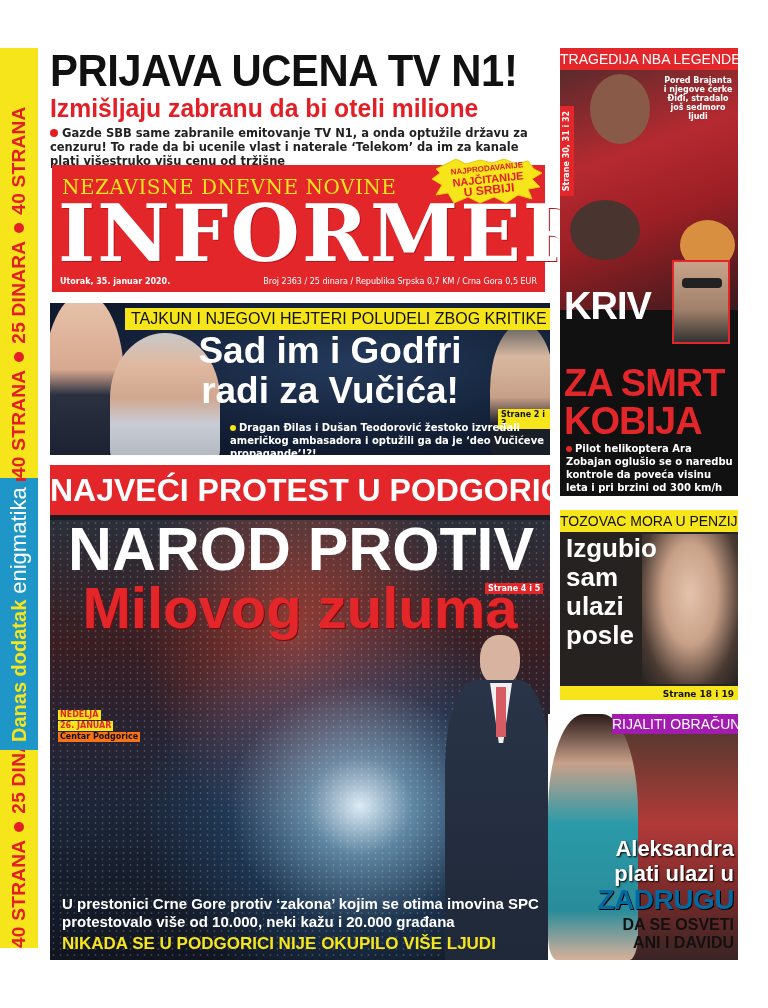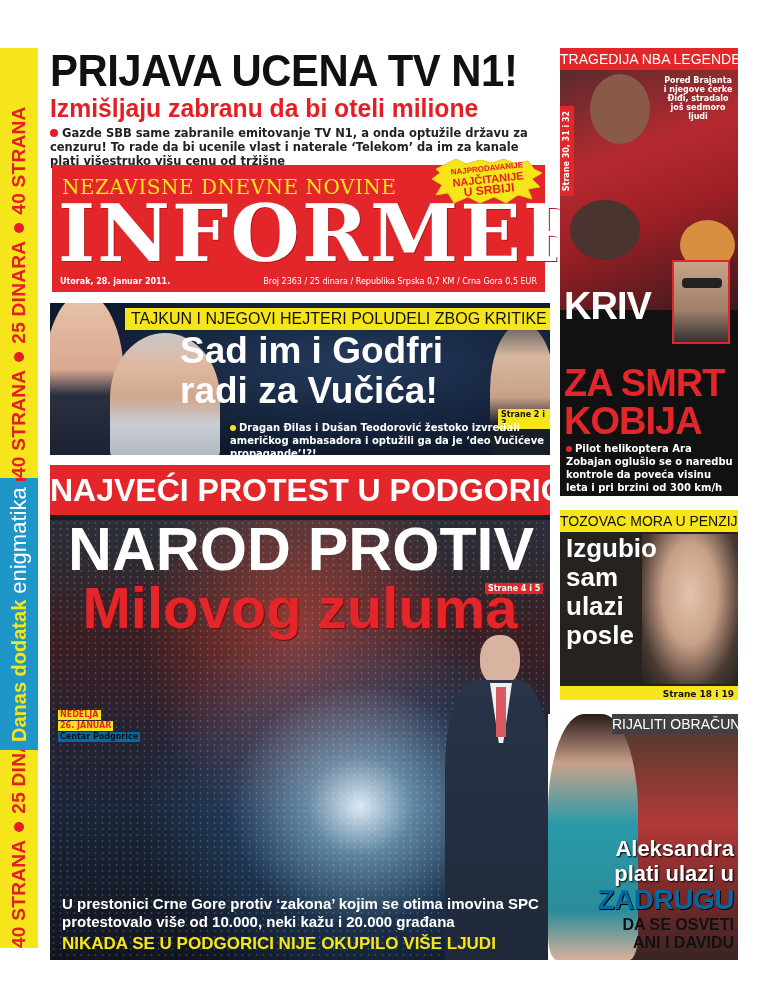--- a/index.html
+++ b/index.html
@@ -36,41 +36,41 @@
   .burst svg { position: absolute; left: 0; top: 0; }
   .burst-text { position: absolute; left: 18px; top: 4px; width: 76px; text-align: center; font-family: "Liberation Sans", sans-serif; font-weight: 700; color: #e31e24; line-height: 11px; transform: rotate(-6deg); }
   .burst-text .l1 { font-size: 8px; display: block; }
   .burst-text .l2 { font-size: 11px; display: block; }
   .burst-text .l3 { font-size: 12px; display: block; }
 
   
   .godfri { position: absolute; left: 50px; top: 303px; width: 500px; height: 152px; background: #0f1a2e; overflow: hidden; }
   .godfri-bg { position: absolute; inset: 0; background: radial-gradient(ellipse at 60% 40%, #243a5c 0%, #0f1a2e 70%); }
   .godfri-kicker { position: absolute; left: 75px; top: 5px; height: 22px; width: 425px; background: #f6e51a; font-family: "Liberation Sans", sans-serif; font-size: 16px; line-height: 22px; color: #111; padding-left: 6px; white-space: nowrap; transform-origin: left; }
-  .godfri-head { position: absolute; left: 130px; top: 28px; width: 300px; font-family: "Liberation Sans", sans-serif; font-weight: 700; font-size: 37px; line-height: 40px; color: #ffffff; }
+  .godfri-head { position: absolute; left: 130px; top: 28px; width: 300px; text-align: center; font-family: "Liberation Sans", sans-serif; font-weight: 700; font-size: 37px; line-height: 40px; color: #ffffff; }
   .godfri-sub { position: absolute; left: 180px; top: 118px; width: 320px; font-size: 10px; line-height: 13px; color: #ffffff; font-weight: 700; }
   .godfri-sub .bullet { display: inline-block; width: 6px; height: 6px; border-radius: 50%; background: #f6e51a; margin-right: 3px; }
   .pages-badge { position: absolute; background: #f6e51a; color: #111; font-size: 8px; font-weight: 700; padding: 1px 3px; }
   .person { position: absolute; border-radius: 50% 50% 10% 10%; }
 
   
   .protest { position: absolute; left: 50px; top: 465px; width: 500px; height: 495px; background: #1a1c24; overflow: hidden; }
   .protest-photo { position: absolute; left: 0; top: 55px; width: 500px; height: 440px;
     background:
       radial-gradient(ellipse at 62% 65%, rgba(230,245,255,0.95) 0%, rgba(140,200,235,0.6) 12%, rgba(40,90,140,0.35) 30%, transparent 50%),
       radial-gradient(ellipse at 50% 25%, rgba(220,80,60,0.55) 0%, transparent 45%),
       linear-gradient(180deg, #2a2f3a 0%, #3a1e22 28%, #2a2230 45%, #1c2638 65%, #101520 100%); }
   .protest-dots { position: absolute; inset: 0; background-image: radial-gradient(rgba(255,255,255,0.35) 1px, transparent 1.2px); background-size: 7px 6px; opacity: 0.5; }
   .protest-kicker { position: absolute; left: 0; top: 0; width: 500px; height: 50px; background: #e3262a; font-family: "Liberation Sans", sans-serif; font-weight: 700; font-size: 32px; line-height: 50px; color: #fff; text-align: center; white-space: nowrap; }
   .protest-h1 { position: absolute; left: 6px; top: 52px; width: 490px; text-align: center; font-family: "Liberation Sans", sans-serif; font-weight: 700; font-size: 62px; line-height: 64px; color: #ffffff; white-space: nowrap; transform: scaleX(0.98); }
   .protest-h2 { position: absolute; left: 0; top: 113px; width: 500px; text-align: center; font-family: "Liberation Sans", sans-serif; font-weight: 700; font-size: 58px; line-height: 60px; color: #e3262a; white-space: nowrap; text-shadow: 1px 1px 0 #7a0a0d; }
   .loc-tags { position: absolute; left: 8px; top: 245px; }
   .loc-tag { display: block; width: fit-content; font-size: 8px; font-weight: 700; line-height: 10px; padding: 0 2px; margin-bottom: 1px; }
   .loc-tag.y { background: #f6e51a; color: #e3262a; }
-  .loc-tag.k { background: #0369a1; color: #111; }
+  .loc-tag.k { background: #f97316; color: #111; }
   .protest-sub { position: absolute; left: 12px; top: 430px; width: 480px; font-family: "Liberation Sans", sans-serif; font-size: 15px; line-height: 18px; color: #fff; font-weight: 700; }
   .protest-foot { position: absolute; left: 12px; top: 468px; width: 480px; font-family: "Liberation Sans", sans-serif; font-size: 17px; line-height: 22px; color: #f6e51a; font-weight: 700; white-space: nowrap; }
   .milo { position: absolute; left: 385px; top: 170px; width: 115px; height: 330px; }
   .nba { position: absolute; left: 560px; top: 48px; width: 178px; height: 448px; background: #111; overflow: hidden; }
   .nba-photo { position: absolute; left: 0; top: 22px; width: 178px; height: 240px; background: linear-gradient(160deg, #5a2a2c 0%, #b52a30 35%, #9c1f25 60%, #3a1a1c 100%); }
   .nba-kicker { position: absolute; left: 0; top: 0; width: 178px; height: 22px; background: #e3262a; color: #fff; font-family: "Liberation Sans", sans-serif; font-size: 14px; line-height: 22px; text-align: center; white-space: nowrap; }
   .nba-cap { position: absolute; right: 4px; top: 28px; width: 72px; text-align: center; color: #fff; font-size: 8px; line-height: 9px; font-weight: 700; }
   .nba-pages { position: absolute; left: 0; top: 58px; width: 14px; height: 90px; background: #e3262a; }
   .nba-pages-txt { position: absolute; left: 0; top: 0; width: 90px; height: 14px; transform-origin: 0 0; transform: translate(0,90px) rotate(-90deg); color: #fff; font-size: 8px; line-height: 14px; text-align: center; font-weight: 700; white-space: nowrap; }
   .pilot-h1 { position: absolute; left: 4px; top: 240px; font-family: "Liberation Sans", sans-serif; font-weight: 700; font-size: 38px; line-height: 37px; color: #fff; letter-spacing: -1px; }
@@ -80,21 +80,21 @@
   .pilot-sub .bullet { display: inline-block; width: 6px; height: 6px; border-radius: 50%; background: #e3262a; margin-right: 3px; }
 
   .toz { position: absolute; left: 560px; top: 510px; width: 178px; height: 190px; background: #262220; overflow: hidden; }
   .toz-kicker { position: absolute; left: 0; top: 0; width: 178px; height: 22px; background: #f6e51a; color: #111; font-family: "Liberation Sans", sans-serif; font-size: 14px; line-height: 22px; text-align: center; white-space: nowrap; }
   .toz-photo { position: absolute; left: 82px; top: 24px; width: 96px; height: 150px; background: radial-gradient(ellipse at 50% 40%, #e4c3ac 0%, #c8a088 40%, #4a3a32 75%, #262220 100%); }
   .toz-head { position: absolute; left: 6px; top: 24px; font-family: "Liberation Sans", sans-serif; font-weight: 700; font-size: 26px; line-height: 29px; color: #fff; }
   .toz-foot { position: absolute; left: 0; bottom: 0; width: 178px; height: 14px; background: #f6e51a; }
   .toz-pages { position: absolute; right: 4px; bottom: 1px; font-size: 9px; font-weight: 700; color: #111; }
 
   .riy { position: absolute; left: 548px; top: 714px; width: 190px; height: 246px; background: #fff; overflow: hidden; }
-  .riy-kicker { position: absolute; left: 64px; top: 0; width: 126px; height: 20px; background: #404040; color: #fff; font-family: "Liberation Sans", sans-serif; font-size: 14px; line-height: 20px; text-align: center; white-space: nowrap; }
+  .riy-kicker { position: absolute; left: 64px; top: 0; width: 126px; height: 20px; background: #a21caf; color: #fff; font-family: "Liberation Sans", sans-serif; font-size: 14px; line-height: 20px; text-align: center; white-space: nowrap; }
   .riy-photo { position: absolute; left: 64px; top: 20px; width: 126px; height: 226px; background: linear-gradient(180deg, #5a3a30 0%, #b23a38 40%, #7a2a2a 70%, #3a2424 100%); }
   .riy-woman { position: absolute; left: 0; top: 0; width: 90px; height: 246px; background: linear-gradient(180deg, #2a1a18 0%, #c8a08a 20%, #2a9aa8 45%, #2a8c9a 80%, #d8b09a 100%); border-radius: 40% 40% 10% 10%; }
   .riy-h1 { position: absolute; right: 4px; top: 122px; text-align: right; font-family: "Liberation Sans", sans-serif; font-weight: 700; font-size: 22px; line-height: 25px; color: #fff; text-shadow: 1px 1px 2px #000; }
   .riy-h2 { position: absolute; right: 4px; top: 172px; font-family: "Liberation Sans", sans-serif; font-weight: 700; font-size: 28px; line-height: 28px; color: #0369a1; text-shadow: 1px 1px 0 #000; letter-spacing: -0.5px; }
   .riy-h3 { position: absolute; right: 4px; top: 202px; text-align: right; font-family: "Liberation Sans", sans-serif; font-weight: 700; font-size: 16px; line-height: 18px; color: #111; }
 </style>
 </head>
 <body>
 
 <div class="page">
@@ -158,21 +158,21 @@
 
   <div class="top">
     <div class="top-h1">PRIJAVA UCENA TV N1!</div>
     <div class="top-h2">Izmišljaju zabranu da bi oteli milione</div>
     <div class="top-sub"><span class="bullet"></span><span>Gazde SBB same zabranile emitovanje TV N1, a onda optužile državu za cenzuru! To rade da bi ucenile vlast i naterale ‘Telekom’ da im za kanale plati višestruko višu cenu od tržišne</span></div>
   </div>
 
   <div class="mast">
     <div class="mast-tag">NEZAVISNE DNEVNE NOVINE</div>
     <div class="mast-logo">INFORMER</div>
-    <div class="mast-date">Utorak, 28. januar 2011.</div>
+    <div class="mast-date">Utorak, 35. januar 2020.</div>
     <div class="mast-price">Broj 2363 / 25 dinara / Republika Srpska 0,7 KM / Crna Gora 0,5 EUR</div>
     <div class="burst">
       <svg width="110" height="46" viewBox="0 0 110 46">
         <polygon points="4,10 16,4 24,0 34,5 48,1 60,4 72,0 84,5 96,2 102,10 110,14 100,20 108,28 96,30 100,40 86,36 74,44 62,38 48,44 36,38 22,44 16,34 4,36 10,26 0,20 8,14" fill="#f6e51a" stroke="#e8c810" stroke-width="1"></polygon>
       </svg>
       <div class="burst-text">
         <span class="l1">NAJPRODAVANIJE</span>
         <span class="l2">NAJČITANIJE</span>
         <span class="l3">U SRBIJI</span>
       </div>

